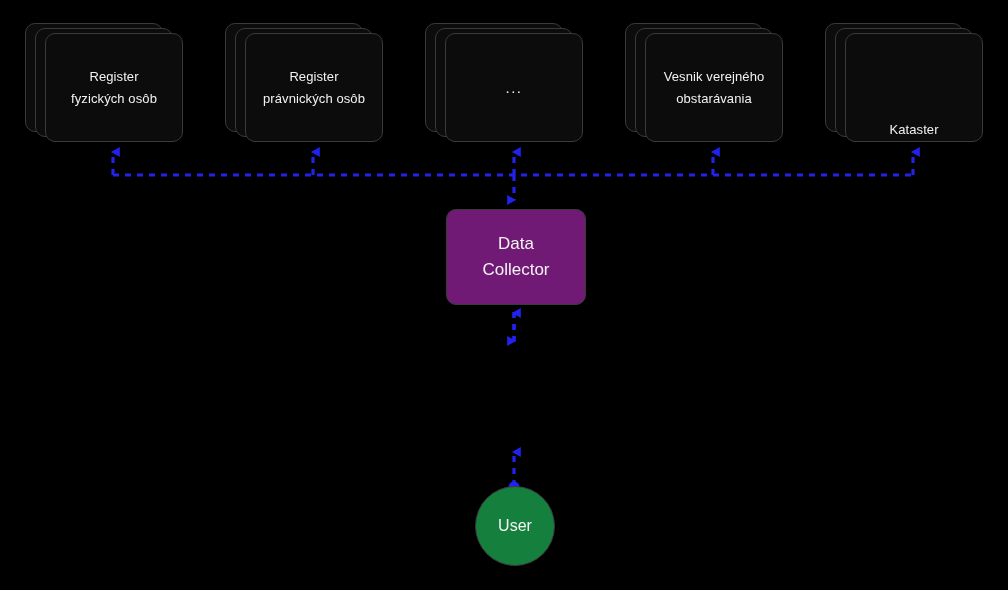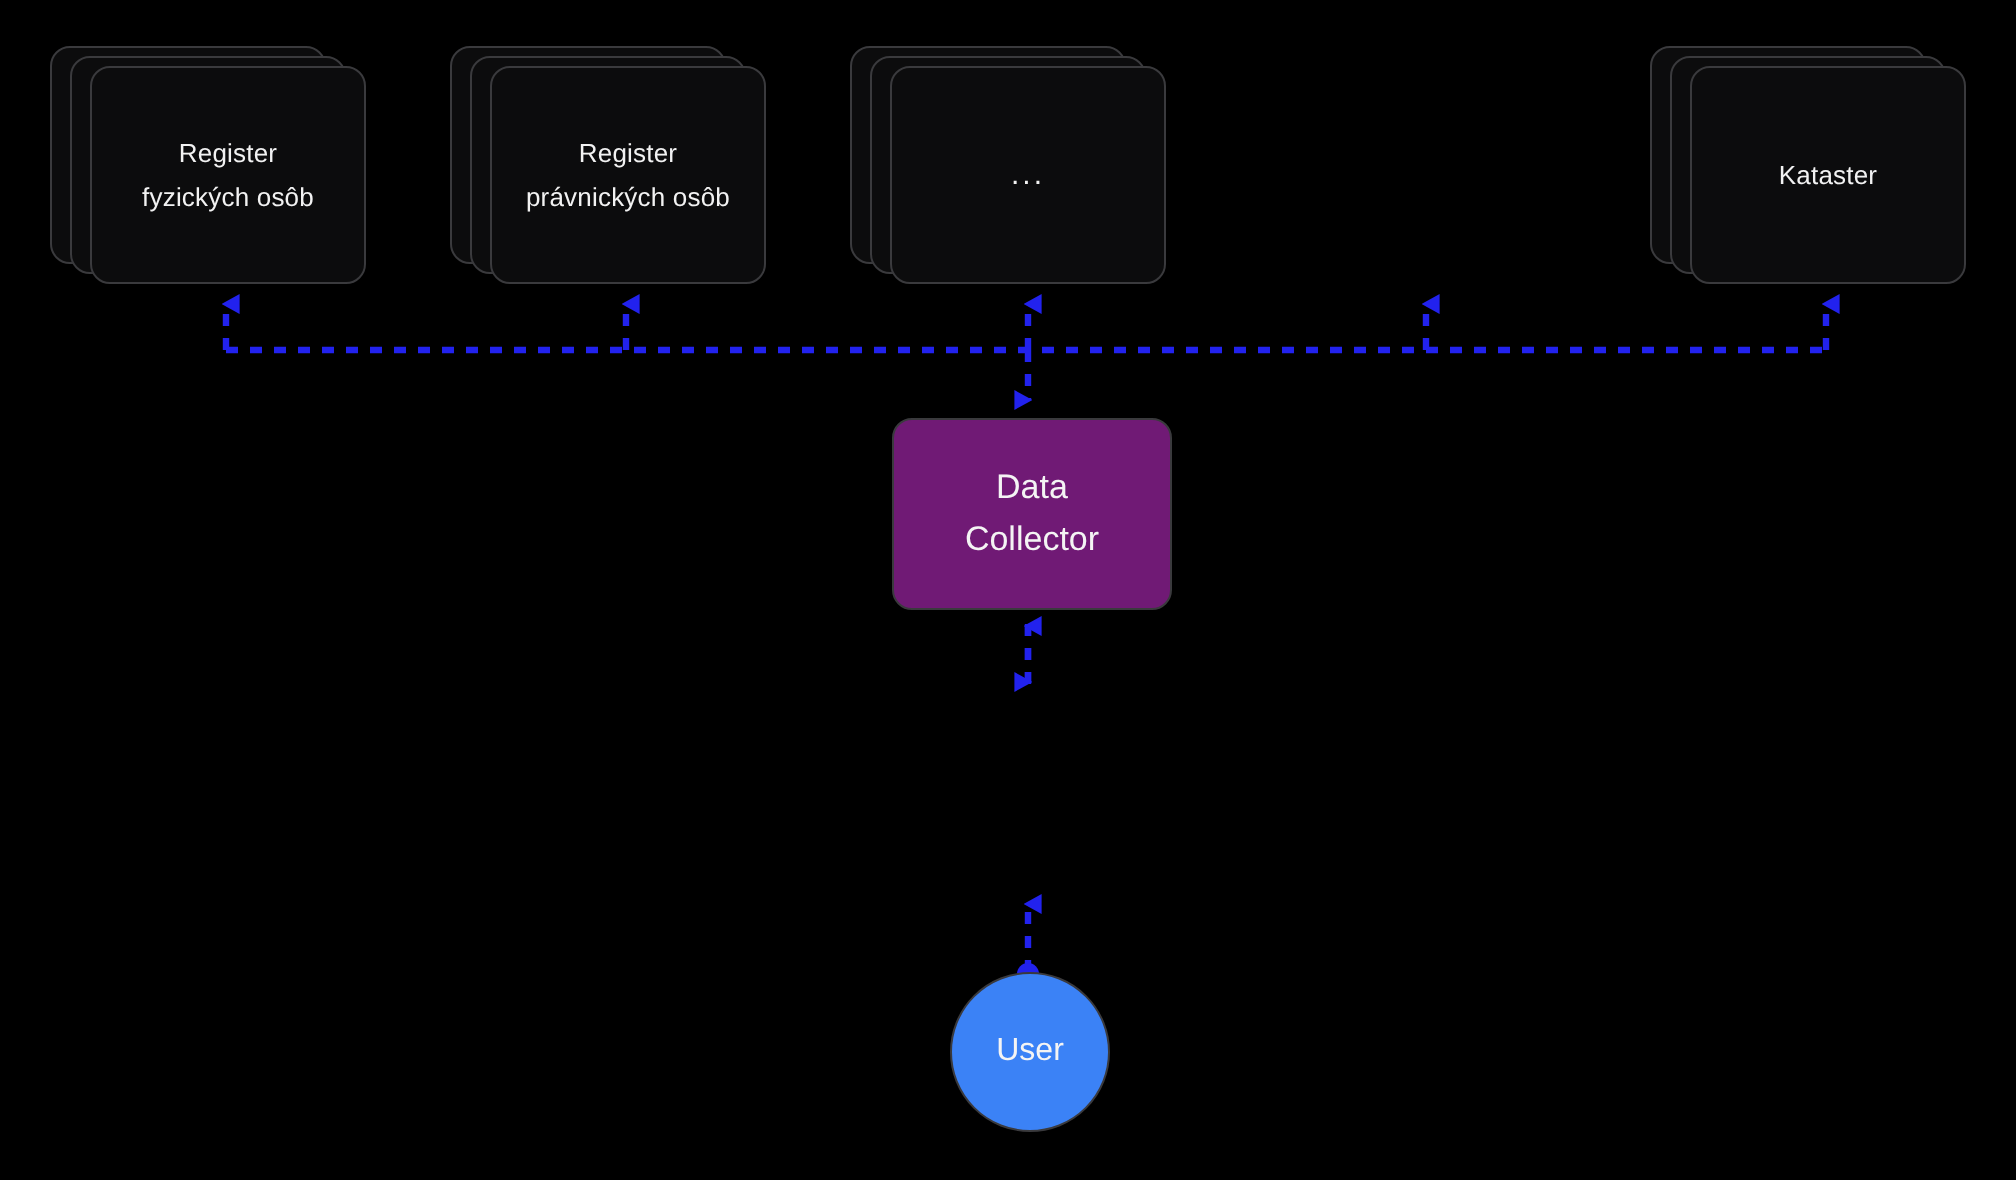--- a/index.html
+++ b/index.html
@@ -88,21 +88,21 @@
     color: #f4f4f4;
     font-size: 17px;
     line-height: 26px;
     text-align: center;
     white-space: pre-line;
   }
 
   
   .circle {
     position: absolute;
-    background: #3b82f6;
+    background: #15803d;
     border: 1px solid #3a3a3d;
     border-radius: 50%;
     box-sizing: border-box;
     display: flex;
     align-items: center;
     justify-content: center;
   }
   .circle .label {
     color: #f4f4f4;
     font-size: 16px;
@@ -166,25 +166,33 @@
     </div>
 
     <div class="stack" style="left:425px; top:23px; width:158px; height:119px;">
       <div class="sheet back2" style="width:138px;height:109px;"></div>
       <div class="sheet back1" style="width:138px;height:109px;"></div>
       <div class="sheet front" style="width:138px;height:109px;">
         <span class="label dots">...</span>
       </div>
     </div>
 
+    <div class="stack" style="left:625px; top:23px; width:158px; height:119px;">
+      <div class="sheet back2" style="width:138px;height:109px;"></div>
+      <div class="sheet back1" style="width:138px;height:109px;"></div>
+      <div class="sheet front" style="width:138px;height:109px;">
+        <span class="label">Vesnik verejného
+obstarávania</span>
+      </div>
+    </div>
 
     <div class="stack" style="left:825px; top:23px; width:158px; height:119px;">
       <div class="sheet back2" style="width:138px;height:109px;"></div>
       <div class="sheet back1" style="width:138px;height:109px;"></div>
-      <div class="sheet front" style="width:138px;height:109px;">
+      <div class="sheet front" style="width:138px;height:109px;align-items:flex-end;">
         <span class="label">Kataster</span>
       </div>
     </div>
 
     <div class="box" style="left:446px; top:209px; width:140px; height:96px;">
       <span class="label">Data
 Collector</span>
     </div>
 
 

